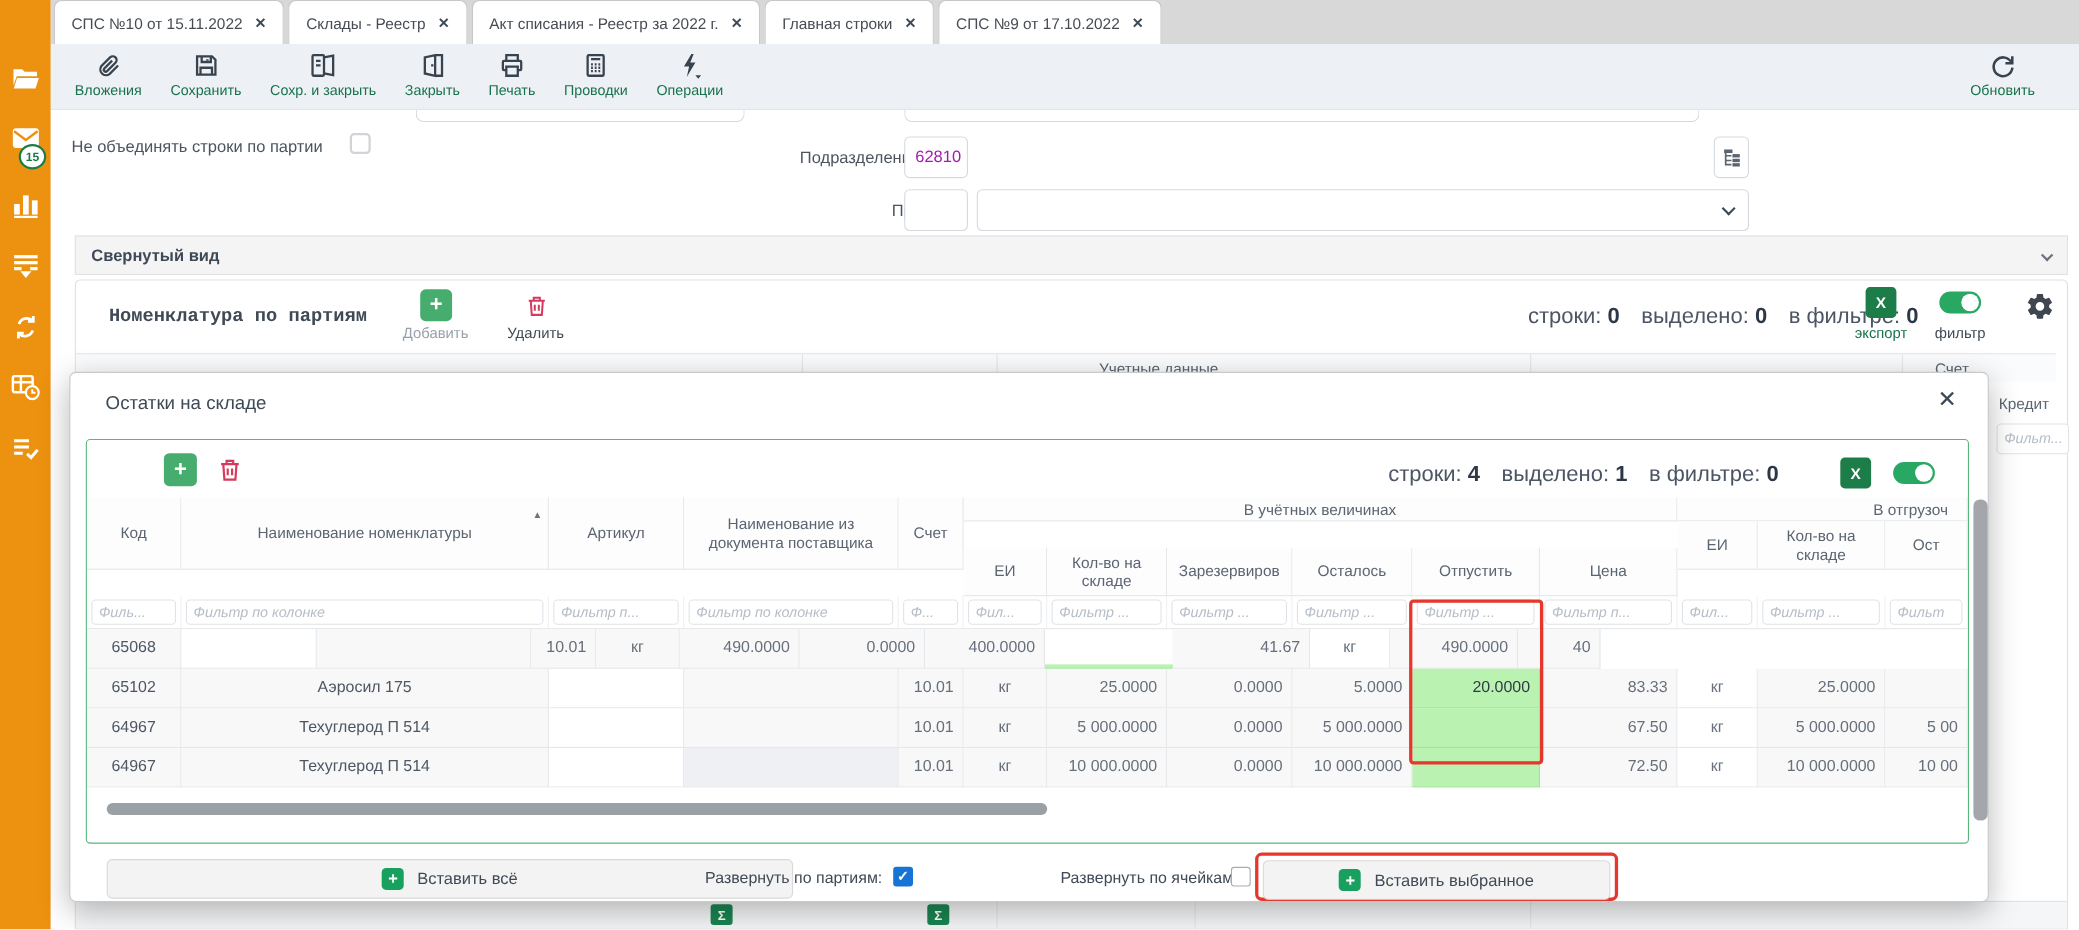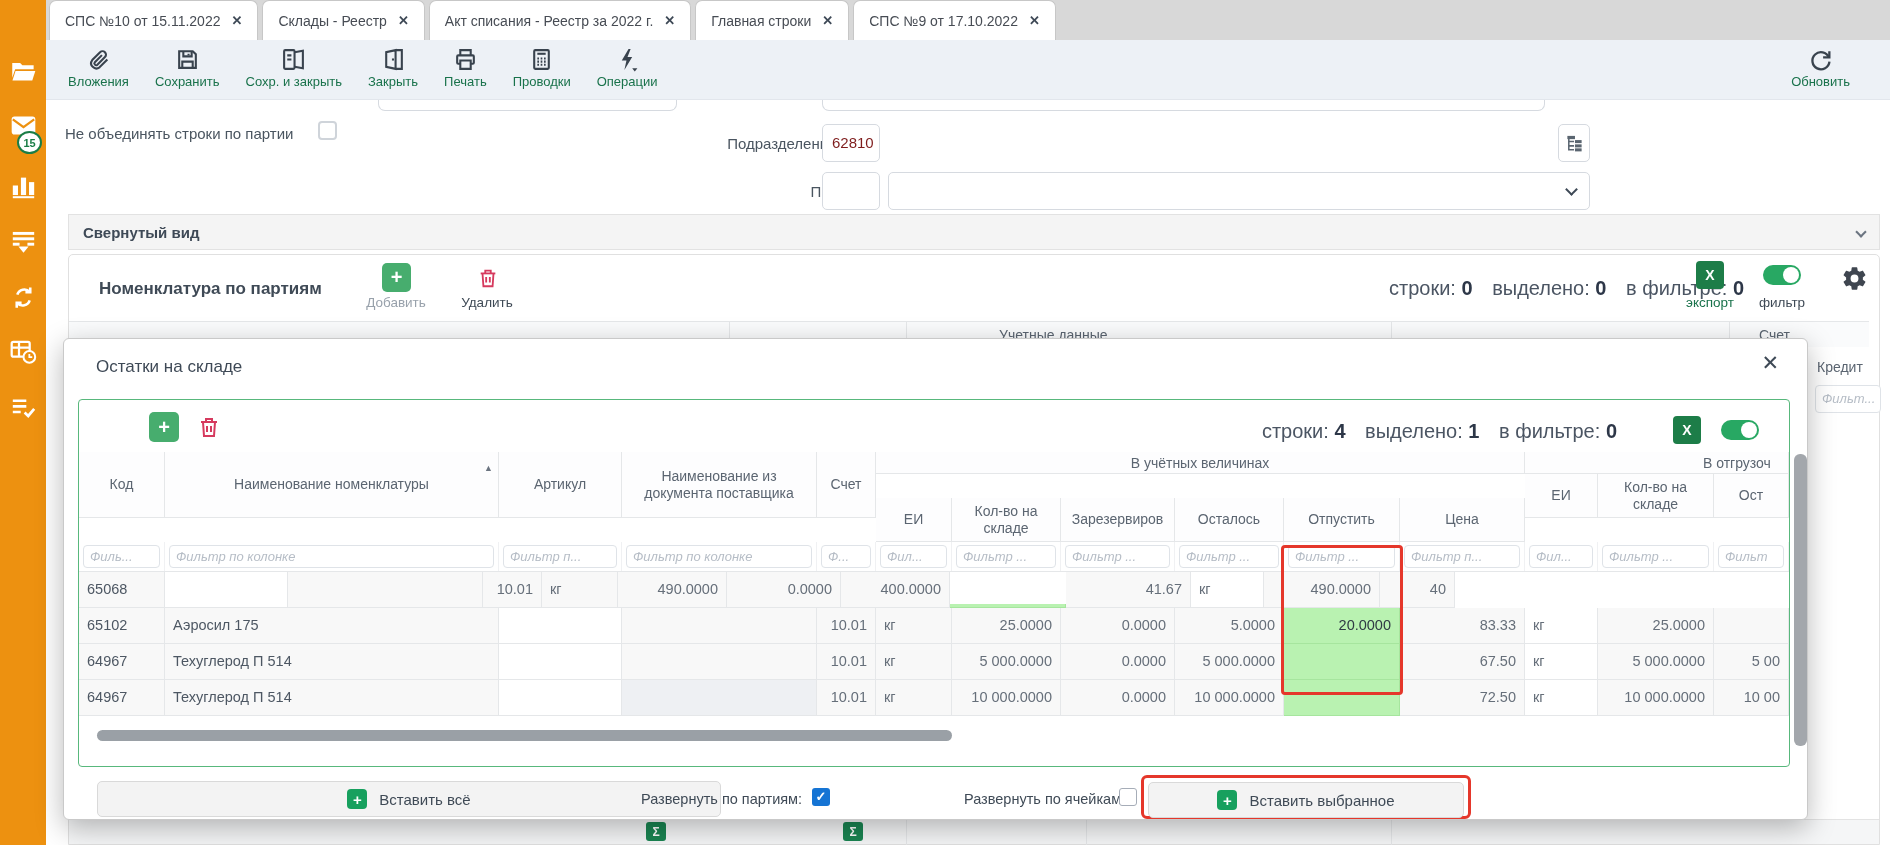--- a/index.html
+++ b/index.html
@@ -21,34 +21,34 @@
   .tool-item { display:flex; flex-direction:column; align-items:center; margin-right:26px; cursor:pointer; }
   .tool-item .ticon { width:25px; height:25px; color:#39434e; }
   .tool-item .tlabel { font-size:13px; color:#19724b; margin-top:2px; white-space:nowrap; }
   .tool-refresh { position:absolute; right:14px; top:7px; }
 
   
   .form-area { position:absolute; left:46px; top:100px; right:0; height:114px; background:#fff; }
   .stub { position:absolute; top:-6px; height:17px; background:#fff; border:1px solid #d6dae0; border-top:none; border-radius:0 0 7px 7px; }
   .flabel { position:absolute; font-size:15px; color:#4a5560; }
   .fcheckbox { position:absolute; width:19px; height:19px; border:2px solid #cfd4da; border-radius:4px; background:#fff; cursor:pointer; }
-  .finput { position:absolute; height:38px; background:#fff; border:1px solid #d6dae0; border-radius:5px; font-size:15px; color:#7f1d1d; padding:0 9px; line-height:36px; }
+  .finput { position:absolute; height:38px; background:#fff; border:1px solid #d6dae0; border-radius:5px; font-size:15px; color:#a21caf; padding:0 9px; line-height:36px; }
   .fcombo { display:flex; align-items:center; cursor:pointer; }
   .fcombo .val { flex:1; }
   .chev { width:9px; height:9px; border-right:2.4px solid #3e4956; border-bottom:2.4px solid #3e4956; transform:rotate(45deg); margin:-4px 4px 0 0; }
   .treebtn { position:absolute; width:32px; height:38px; border:1px solid #d6dae0; border-radius:5px; background:#fff; display:flex; align-items:center; justify-content:center; color:#5a6570; cursor:pointer; }
 
   
   .collapsebar { position:absolute; left:68px; top:214px; width:1812px; height:36px; background:#f4f4f4; border:1px solid #e2e2e2; display:flex; align-items:center; padding:0 14px; cursor:pointer; }
   .collapsebar .clabel { font-size:15px; font-weight:bold; color:#3e4956; }
   .collapsebar .cchev { margin-left:auto; width:8px; height:8px; border-right:2px solid #6b7480; border-bottom:2px solid #6b7480; transform:rotate(45deg); }
 
   
   .section { position:absolute; left:68px; top:254px; width:1812px; height:591px; background:#fff; border:1px solid #e0e0e0; border-radius:5px 5px 0 0; }
-  .sec-title { position:absolute; left:30px; top:24px; font-size:17px; font-weight:bold; color:#3f4a56; }
+  .sec-title { position:absolute; left:30px; top:24px; font-size:17px; font-weight:bold; color:#3f4a56;font-family:Liberation Mono, monospace; }
   .iconbtn-lg { position:absolute; width:29px; height:29px; border-radius:5px; display:flex; align-items:center; justify-content:center; cursor:pointer; }
   .btn-add { background:#47ad6e; color:#fff; font-size:20px; font-weight:bold; }
   .btn-del { color:#d63a5e; }
   .under-label { position:absolute; font-size:13.5px; text-align:center; width:90px; }
   .stats { position:absolute; font-size:20px; color:#4b5563; white-space:nowrap; }
   .stats b { color:#2d3748; margin-right:14px; }
   .xls-btn { position:absolute; width:28px; height:28px; background:#1d7d48; border-radius:4px; color:#fff; font-weight:bold; font-size:14px; display:flex; align-items:center; justify-content:center; cursor:pointer; }
   .toggle { position:absolute; width:38px; height:20px; border-radius:10px; background:#28a863; cursor:pointer; }
   .toggle::after { content:""; position:absolute; right:2px; top:2px; width:16px; height:16px; background:#fff; border-radius:50%; }
   .gear { position:absolute; width:27px; height:27px; color:#3f4650; cursor:pointer; }
@@ -83,21 +83,21 @@
   .glabel.clip { text-align:left; padding-left:178px; }
   .gsubs { display:flex; }
   .gsubs .hcell { height:44px; white-space:normal; }
   .sortmark { position:absolute; right:5px; top:8px; font-size:9px; color:#6b7480; }
   .frow { display:flex; height:30px; border-bottom:1px solid #e5e7e9; background:#fff; }
   .fwrap { padding:3px 4px; border-right:1px solid #f0f1f3; }
   .fwrap input { width:100%; height:23px; border:1px solid #dfe3e8; border-radius:4px; font-style:italic; font-size:13px; color:#8b94a0; padding:0 6px; outline:none; font-family:"Liberation Sans",sans-serif; }
   .fwrap input::placeholder { color:#b6bdc6; opacity:1; }
   .drow { display:flex; height:36px; }
   .cell { border-right:1px solid #e5e7e9; border-bottom:1px solid #e5e7e9; background:#f8f8f8; font-size:14.5px; color:#666f7a; line-height:35px; padding:0 8px; white-space:nowrap; overflow:hidden; cursor:default; }
-  .cell.c-left { text-align:left; } .cell.c-right { text-align:right; }
+  .cell.c-left { text-align:center; } .cell.c-right { text-align:right; }
   .cell.c-white { background:#fff; }
   .cell.c-dark { color:#4d5763; }
   .cell.c-high { background:#b9f2b1; border-right-color:#a6e59e; border-bottom-color:#a6e59e; color:#2f3a44; }
   .cell.c-sel { background:#eef0f3; }
   .red-overlay { position:absolute; left:1202px; top:93px; width:122px; height:150px; border:3px solid #e5372b; border-radius:4px; pointer-events:none; }
   .hscroll { position:absolute; left:18px; top:330px; width:855px; height:11px; background:#9aa0a6; border-radius:6px; cursor:pointer; }
   .vscroll { position:absolute; left:1730px; top:115px; width:13px; height:292px; background:#a3a7ac; border-radius:6px; cursor:pointer; }
 
   
   .m-footer { position:absolute; left:0; top:434px; width:100%; height:48px; }

